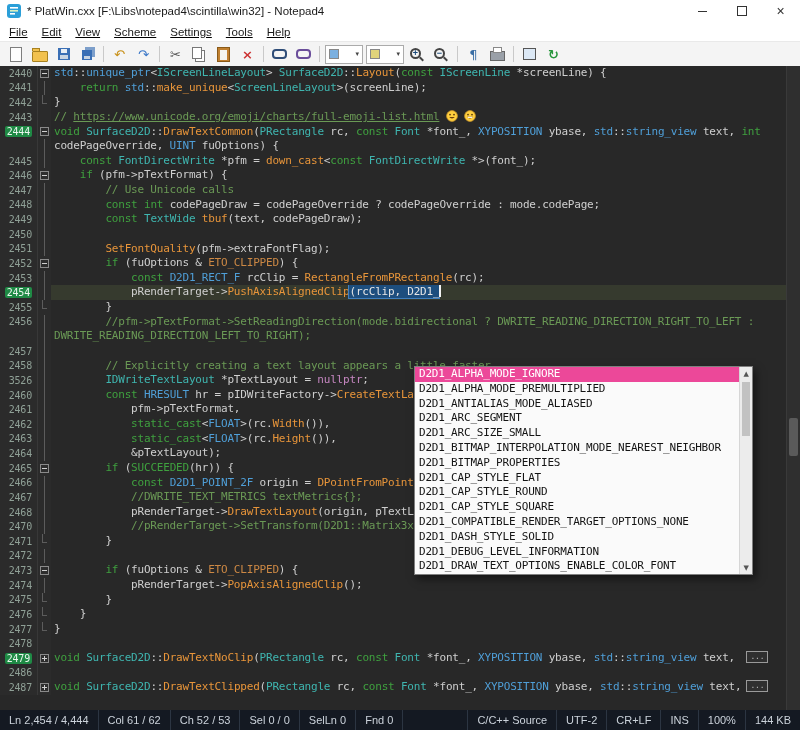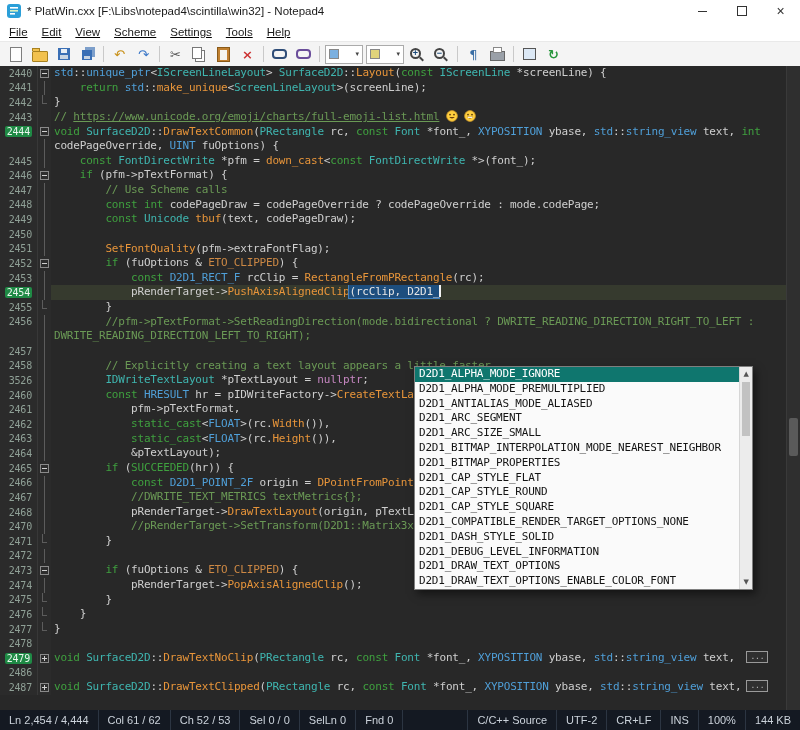--- a/index.html
+++ b/index.html
@@ -222,23 +222,23 @@
                 <circle cx="6" cy="6" r="5.4" fill="#ffcf3e" stroke="#c9952b" stroke-width="0.8"></circle>
                 <circle cx="4" cy="4.6" r="0.9" fill="#5c3a0a"></circle>
                 <circle cx="8" cy="4.6" r="0.9" fill="#5c3a0a"></circle>
                 <path d="M3 6.8 A3.6 3.6 0 0 0 9 6.8 Z" fill="#6b3e0c"></path>
                 <rect x="3.7" y="6.8" width="4.6" height="1.1" fill="#ffffff"></rect>
               </svg></span></div></div>
         <div class="row"><div class="marg"><span class="bm-num">2444</span></div><div class="foldc"><span class="fm"></span></div><div class="code"><span class="tk-k">void</span><span class="tk-p"> </span><span class="tk-cl">SurfaceD2D</span><span class="tk-p">::</span><span class="tk-f">DrawTextCommon</span><span class="tk-p">(</span><span class="tk-cl">PRectangle</span><span class="tk-p"> rc, </span><span class="tk-k">const</span><span class="tk-p"> </span><span class="tk-cl">Font</span><span class="tk-p"> *font_, </span><span class="tk-t">XYPOSITION</span><span class="tk-p"> ybase, </span><span class="tk-t">std</span><span class="tk-p">::</span><span class="tk-t">string_view</span><span class="tk-p"> text, </span><span class="tk-k">int</span></div></div>
         <div class="row"><div class="marg"><span></span></div><div class="foldc"><span class="fvl"></span></div><div class="code"><span class="tk-p">codePageOverride, </span><span class="tk-t">UINT</span><span class="tk-p"> fuOptions) {</span></div></div>
         <div class="row"><div class="marg"><span>2445</span></div><div class="foldc"><span class="fvl"></span></div><div class="code"><span class="tk-p">    </span><span class="tk-k">const</span><span class="tk-p"> </span><span class="tk-cl">FontDirectWrite</span><span class="tk-p"> *pfm = </span><span class="tk-f">down_cast</span><span class="tk-p">&lt;</span><span class="tk-k">const</span><span class="tk-p"> </span><span class="tk-cl">FontDirectWrite</span><span class="tk-p"> *&gt;(font_);</span></div></div>
         <div class="row"><div class="marg"><span>2446</span></div><div class="foldc"><span class="fm"></span></div><div class="code"><span class="tk-p">    </span><span class="tk-k">if</span><span class="tk-p"> (pfm-&gt;pTextFormat) {</span></div></div>
-        <div class="row"><div class="marg"><span>2447</span></div><div class="foldc"><span class="fvl"></span></div><div class="code"><span class="tk-p">        </span><span class="tk-c">// Use Scheme calls</span></div></div>
+        <div class="row"><div class="marg"><span>2447</span></div><div class="foldc"><span class="fvl"></span></div><div class="code"><span class="tk-p">        </span><span class="tk-c">// Use Unicode calls</span></div></div>
         <div class="row"><div class="marg"><span>2448</span></div><div class="foldc"><span class="fvl"></span></div><div class="code"><span class="tk-p">        </span><span class="tk-k">const</span><span class="tk-p"> </span><span class="tk-k">int</span><span class="tk-p"> codePageDraw = codePageOverride ? codePageOverride : mode.codePage;</span></div></div>
-        <div class="row"><div class="marg"><span>2449</span></div><div class="foldc"><span class="fvl"></span></div><div class="code"><span class="tk-p">        </span><span class="tk-k">const</span><span class="tk-p"> </span><span class="tk-cl">Unicode</span><span class="tk-p"> </span><span class="tk-f">tbuf</span><span class="tk-p">(text, codePageDraw);</span></div></div>
+        <div class="row"><div class="marg"><span>2449</span></div><div class="foldc"><span class="fvl"></span></div><div class="code"><span class="tk-p">        </span><span class="tk-k">const</span><span class="tk-p"> </span><span class="tk-cl">TextWide</span><span class="tk-p"> </span><span class="tk-f">tbuf</span><span class="tk-p">(text, codePageDraw);</span></div></div>
         <div class="row"><div class="marg"><span>2450</span></div><div class="foldc"><span class="fvl"></span></div><div class="code"></div></div>
         <div class="row"><div class="marg"><span>2451</span></div><div class="foldc"><span class="fvl"></span></div><div class="code"><span class="tk-p">        </span><span class="tk-f">SetFontQuality</span><span class="tk-p">(pfm-&gt;extraFontFlag);</span></div></div>
         <div class="row"><div class="marg"><span>2452</span></div><div class="foldc"><span class="fm"></span></div><div class="code"><span class="tk-p">        </span><span class="tk-k">if</span><span class="tk-p"> (fuOptions &amp; </span><span class="tk-m">ETO_CLIPPED</span><span class="tk-p">) {</span></div></div>
         <div class="row"><div class="marg"><span>2453</span></div><div class="foldc"><span class="fvl"></span></div><div class="code"><span class="tk-p">            </span><span class="tk-k">const</span><span class="tk-p"> </span><span class="tk-t">D2D1_RECT_F</span><span class="tk-p"> rcClip = </span><span class="tk-f">RectangleFromPRectangle</span><span class="tk-p">(rc);</span></div></div>
         <div class="row cur"><div class="marg"><span class="bm-num">2454</span></div><div class="foldc"><span class="fvl"></span></div><div class="code"><span class="tk-p">            pRenderTarget-&gt;</span><span class="tk-f">PushAxisAlignedClip</span><span class="tk-hlbox">(rcClip, D2D1_</span><span class="caret"></span></div></div>
         <div class="row"><div class="marg"><span>2455</span></div><div class="foldc"><span class="fend"></span></div><div class="code"><span class="tk-p">        }</span></div></div>
         <div class="row"><div class="marg"><span>2456</span></div><div class="foldc"><span class="fvl"></span></div><div class="code"><span class="tk-p">        </span><span class="tk-c">//pfm-&gt;pTextFormat-&gt;SetReadingDirection(mode.bidirectional ? DWRITE_READING_DIRECTION_RIGHT_TO_LEFT :</span></div></div>
         <div class="row"><div class="marg"><span></span></div><div class="foldc"><span class="fvl"></span></div><div class="code"><span class="tk-c">DWRITE_READING_DIRECTION_LEFT_TO_RIGHT);</span></div></div>
         <div class="row"><div class="marg"><span>2457</span></div><div class="foldc"><span class="fvl"></span></div><div class="code"></div></div>
         <div class="row"><div class="marg"><span>2458</span></div><div class="foldc"><span class="fvl"></span></div><div class="code"><span class="tk-p">        </span><span class="tk-c">// Explicitly creating a text layout appears a little faster</span></div></div>
@@ -263,34 +263,33 @@
         <div class="row"><div class="marg"><span>2478</span></div><div class="foldc"></div><div class="code"></div></div>
         <div class="row"><div class="marg"><span class="bm-num">2479</span></div><div class="foldc"><span class="fm closed"></span></div><div class="code"><span class="tk-k">void</span><span class="tk-p"> </span><span class="tk-cl">SurfaceD2D</span><span class="tk-p">::</span><span class="tk-f">DrawTextNoClip</span><span class="tk-p">(</span><span class="tk-cl">PRectangle</span><span class="tk-p"> rc, </span><span class="tk-k">const</span><span class="tk-p"> </span><span class="tk-cl">Font</span><span class="tk-p"> *font_, </span><span class="tk-t">XYPOSITION</span><span class="tk-p"> ybase, </span><span class="tk-t">std</span><span class="tk-p">::</span><span class="tk-t">string_view</span><span class="tk-p"> text, </span><span class="foldbox">...</span></div></div>
         <div class="row"><div class="marg"><span>2486</span></div><div class="foldc"></div><div class="code"></div></div>
         <div class="row"><div class="marg"><span>2487</span></div><div class="foldc"><span class="fm closed"></span></div><div class="code"><span class="tk-k">void</span><span class="tk-p"> </span><span class="tk-cl">SurfaceD2D</span><span class="tk-p">::</span><span class="tk-f">DrawTextClipped</span><span class="tk-p">(</span><span class="tk-cl">PRectangle</span><span class="tk-p"> rc, </span><span class="tk-k">const</span><span class="tk-p"> </span><span class="tk-cl">Font</span><span class="tk-p"> *font_, </span><span class="tk-t">XYPOSITION</span><span class="tk-p"> ybase, </span><span class="tk-t">std</span><span class="tk-p">::</span><span class="tk-t">string_view</span><span class="tk-p"> text,</span><span class="foldbox">...</span></div></div>
       </div>
     <div class="vscroll">
       <div class="vthumb" style="top:352px;height:38px;"></div>
     </div>
     <div class="popup" id="popup">
       <div id="pitems">
-          <div class="pitem sel" style="background: #0f766e;">D2D1_ALPHA_MODE_IGNORE</div>
+          <div class="pitem sel" style="background: #ec4899;">D2D1_ALPHA_MODE_IGNORE</div>
           <div class="pitem">D2D1_ALPHA_MODE_PREMULTIPLIED</div>
           <div class="pitem">D2D1_ANTIALIAS_MODE_ALIASED</div>
           <div class="pitem">D2D1_ARC_SEGMENT</div>
           <div class="pitem">D2D1_ARC_SIZE_SMALL</div>
           <div class="pitem">D2D1_BITMAP_INTERPOLATION_MODE_NEAREST_NEIGHBOR</div>
           <div class="pitem">D2D1_BITMAP_PROPERTIES</div>
           <div class="pitem">D2D1_CAP_STYLE_FLAT</div>
           <div class="pitem">D2D1_CAP_STYLE_ROUND</div>
           <div class="pitem">D2D1_CAP_STYLE_SQUARE</div>
           <div class="pitem">D2D1_COMPATIBLE_RENDER_TARGET_OPTIONS_NONE</div>
           <div class="pitem">D2D1_DASH_STYLE_SOLID</div>
           <div class="pitem">D2D1_DEBUG_LEVEL_INFORMATION</div>
-          <div class="pitem">D2D1_DRAW_TEXT_OPTIONS</div>
           <div class="pitem">D2D1_DRAW_TEXT_OPTIONS_ENABLE_COLOR_FONT</div>
         </div>
       <div class="pscroll">
         <div class="parrow up">▲</div>
         <div class="pthumb"></div>
         <div class="parrow down">▼</div>
       </div>
     </div>
   </div>
 

